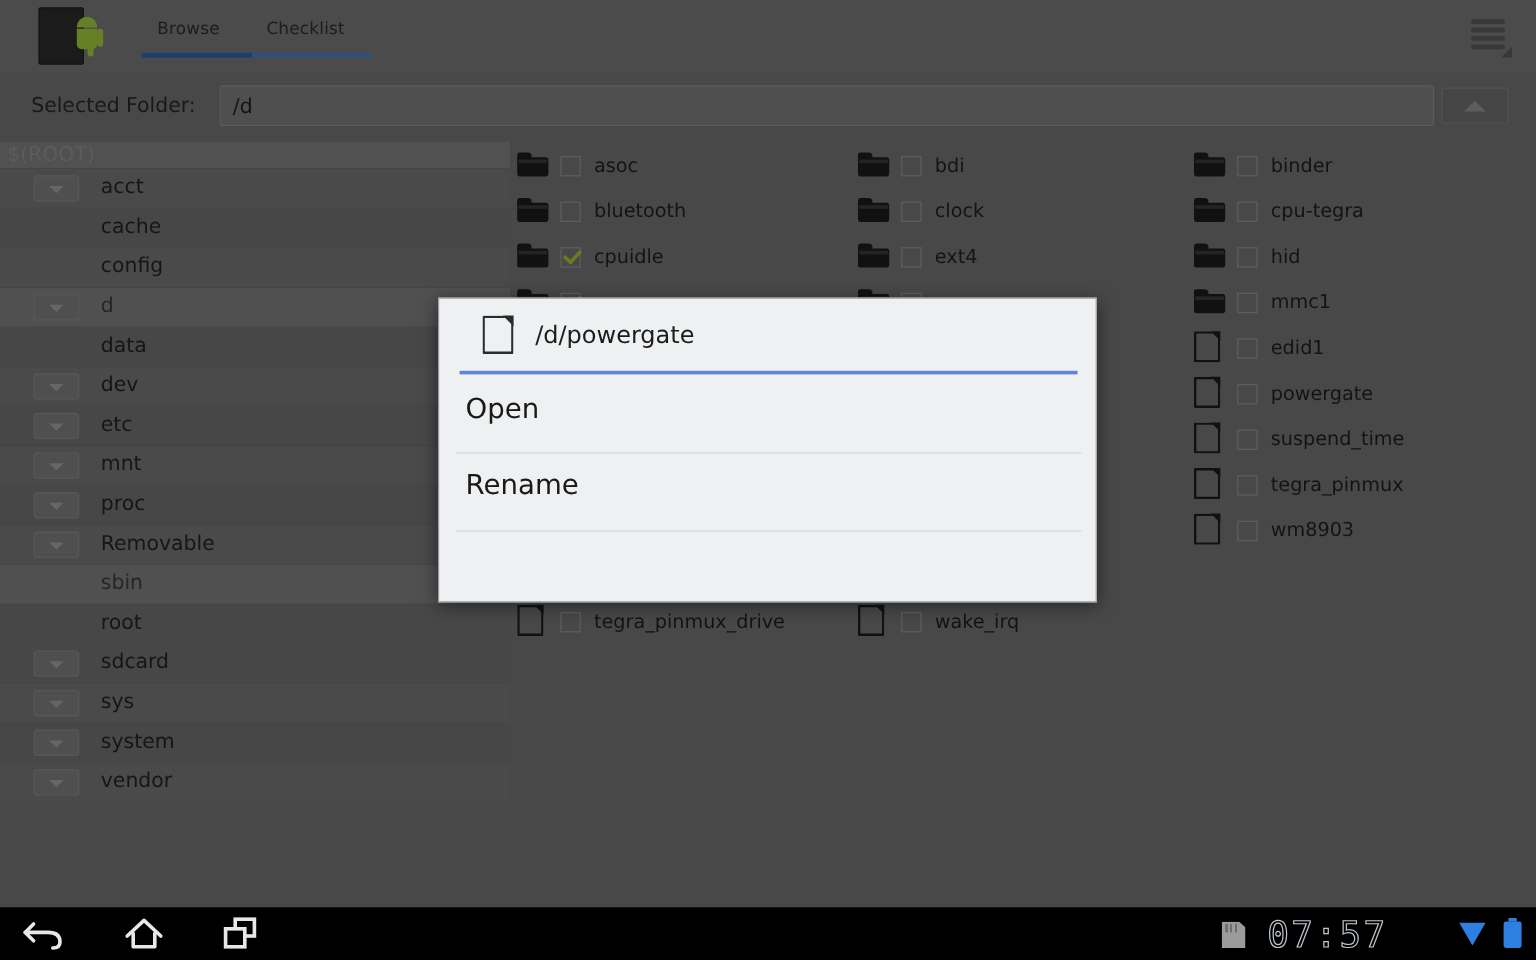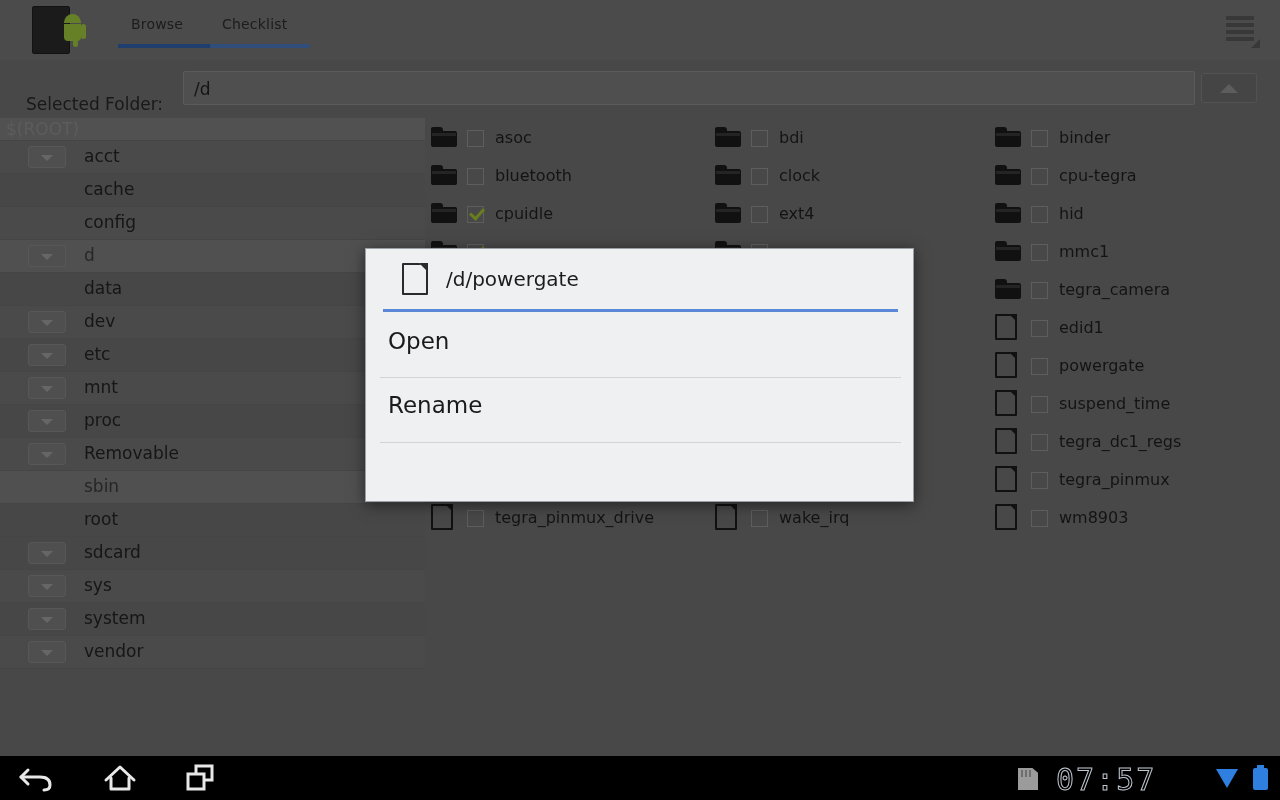--- a/index.html
+++ b/index.html
@@ -119,21 +119,20 @@
   .pathbar {
     position: absolute; left: 0; top: 60px;
     width: 1280px; height: 58px;
     background: #6e6e6e;
     z-index: 5;
   }
   .path-label {
     position: absolute; left: 26px; top: 18px;
     font-size: 17px; color: #262626;
     white-space: nowrap;
-    margin-top: 16px;
   }
   .path-field {
     position: absolute; left: 183px; top: 71px;
     width: 1012px; height: 34px;
     background: #787878;
     border: 1px solid #8a8a8a;
     border-radius: 2px;
     z-index: 6;
   }
   .path-value {
@@ -660,29 +659,20 @@
       <div class="fileitem">
         <div class="ficon folder">
             <div class="tab"></div>
             <div class="body"></div>
             <div class="lip"></div>
           </div>
         <div class="cbox"></div>
         <div class="fname">mmc1</div>
       </div>
       <div class="fileitem">
-        <div class="ficon folder">
-            <div class="tab"></div>
-            <div class="body"></div>
-            <div class="lip"></div>
-          </div>
-        <div class="cbox"></div>
-        <div class="fname">tegra_camera</div>
-      </div>
-      <div class="fileitem">
         <div class="ficon file">
             <div class="sheet"></div>
             <div class="fold"></div>
           </div>
         <div class="cbox"></div>
         <div class="fname">edid1</div>
       </div>
       <div class="fileitem">
         <div class="ficon file">
             <div class="sheet"></div>
@@ -691,28 +681,20 @@
         <div class="cbox"></div>
         <div class="fname">powergate</div>
       </div>
       <div class="fileitem">
         <div class="ficon file">
             <div class="sheet"></div>
             <div class="fold"></div>
           </div>
         <div class="cbox"></div>
         <div class="fname">suspend_time</div>
-      </div>
-      <div class="fileitem">
-        <div class="ficon file">
-            <div class="sheet"></div>
-            <div class="fold"></div>
-          </div>
-        <div class="cbox"></div>
-        <div class="fname">tegra_dc1_regs</div>
       </div>
       <div class="fileitem">
         <div class="ficon file">
             <div class="sheet"></div>
             <div class="fold"></div>
           </div>
         <div class="cbox"></div>
         <div class="fname">tegra_pinmux</div>
       </div>
       <div class="fileitem">

